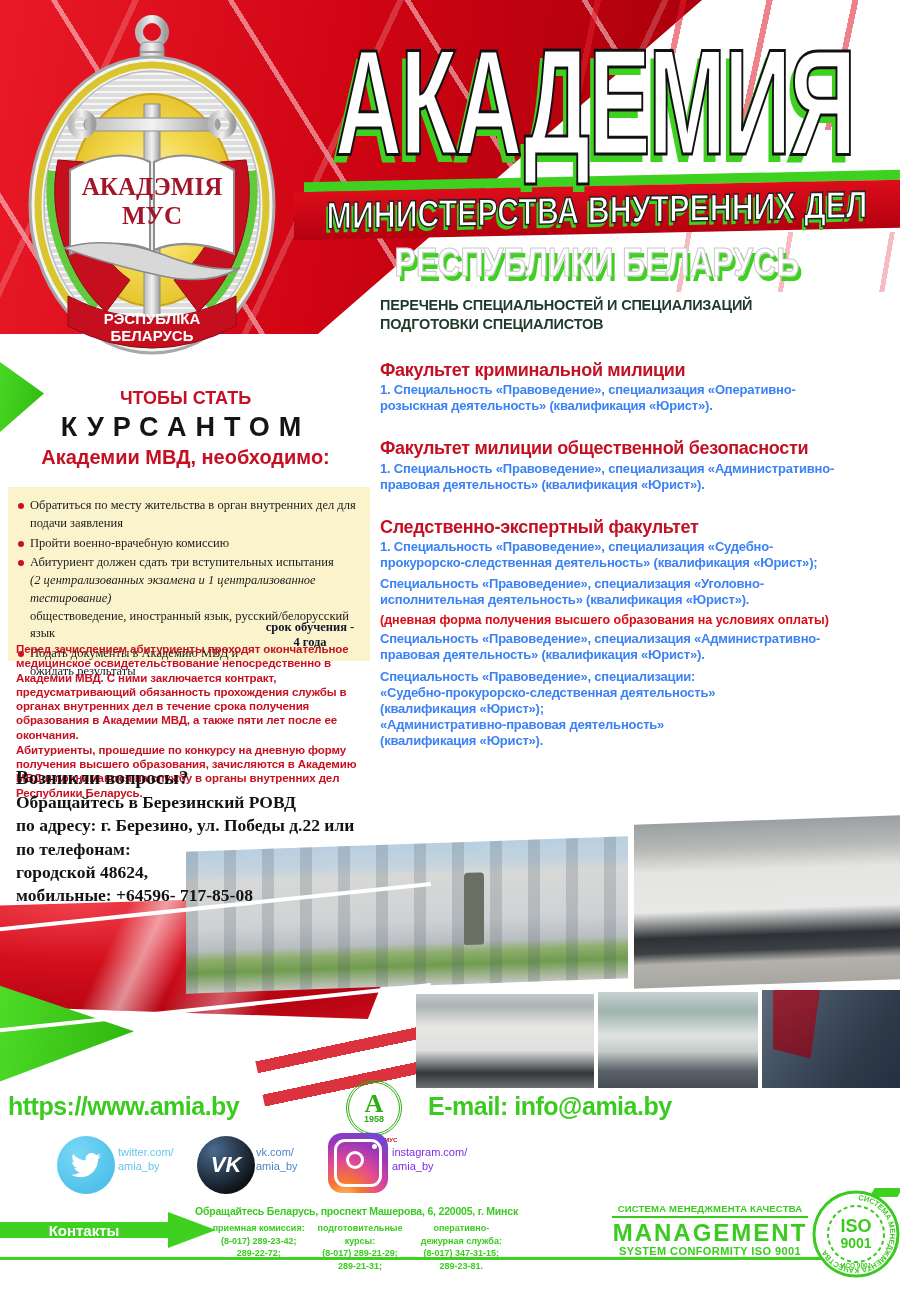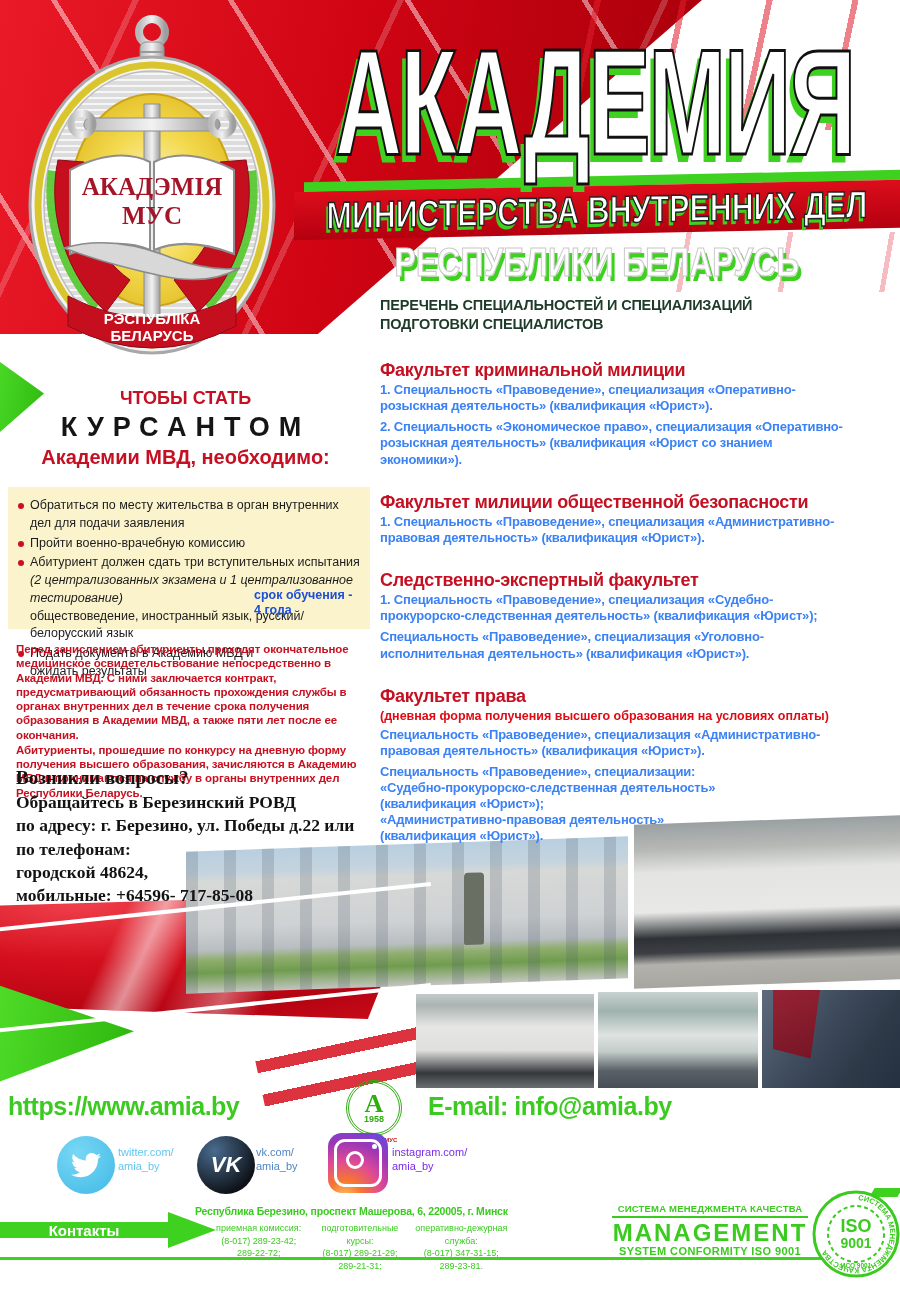--- a/index.html
+++ b/index.html
@@ -54,28 +54,28 @@
   .fac-name{color:var(--text-red);font-weight:800;font-size:18px;line-height:1.12;margin-top:24px;margin-bottom:2px;letter-spacing:-0.3px;}
   .fac-item{color:#3b82f6;font-weight:700;font-size:13px;line-height:1.24;margin-bottom:5px;max-width:470px;
     letter-spacing:-0.2px;white-space:pre-line;}
   .fac-note{color:#e00a14;font-weight:700;font-size:12.5px;line-height:1.2;margin:3px 0 3px 0;}
 
   
   .become{position:absolute;left:38px;top:388px;width:295px;z-index:5;text-align:center;}
   .become-1{color:var(--text-red);font-weight:800;font-size:18px;line-height:1.15;}
   .become-2{color:#151515;font-weight:800;font-size:27px;letter-spacing:9px;line-height:1.2;margin:2px 0;}
   .become-3{color:var(--text-red);font-weight:800;font-size:20px;line-height:1.2;}
-  .yellow-box{position:absolute;left:8px;top:487px;width:362px;height:142px;background:var(--yellow);z-index:5;
-    padding:10px 8px 8px 10px;}
+  .yellow-box{position:absolute;left:8px;top:487px;width:362px;height:174px;background:var(--yellow);z-index:5;
+    padding:10px 8px 8px 10px;font-family:Liberation Serif, serif;}
   .bullet-item{display:flex;margin-bottom:2px;}
   .dot{width:6px;height:6px;border-radius:50%;background:#cc1021;margin:6px 6px 0 0;flex:none;}
   .bl{font-size:12.5px;line-height:1.42;color:#1c1c1c;}
   .bl.italic{font-style:italic;}
   .bullet-item:last-child .bl{max-width:245px;}
-  .duration{position:absolute;right:4px;bottom:10px;width:112px;color:#1d4ed8;
+  .duration{position:absolute;right:4px;bottom:10px;width:112px;text-align:center;color:#0f172a;
     font-weight:700;font-size:12.5px;line-height:1.25;}
   .notice{position:absolute;left:16px;top:642px;width:354px;z-index:5;color:#c81020;font-weight:700;
     font-size:11.5px;line-height:1.24;letter-spacing:-0.1px;}
   .notice p+p{margin-top:1px;}
   .questions{position:absolute;left:16px;top:766px;width:360px;z-index:5;
     font-family:"Liberation Serif",serif;color:#131313;font-weight:700;}
   .q-title{font-size:19px;line-height:1.3;}
   .q-body{font-size:17.5px;line-height:1.34;white-space:pre-line;}
 
   
@@ -137,21 +137,21 @@
 
   
   .arrow-body{position:absolute;left:0;top:1222px;width:168px;height:16px;background:var(--green);z-index:5;
     display:flex;align-items:center;justify-content:center;}
   .arrow-label{color:#fff;font-weight:800;font-size:15px;line-height:15px;}
   .arrow-head{position:absolute;left:168px;top:1212px;width:0;height:0;z-index:5;
     border-top:18px solid transparent;border-bottom:18px solid transparent;border-left:48px solid var(--green);}
   .address{position:absolute;left:195px;top:1205px;width:312px;z-index:5;text-align:center;color:#3bcb20;
     font-weight:800;font-size:10.5px;white-space:nowrap;letter-spacing:-0.2px;}
   #phone-columns{position:absolute;left:212px;top:1222px;width:296px;z-index:5;display:flex;gap:8px;}
-  .ph-col{flex:1;text-align:center;color:#3bcb20;font-weight:400;font-size:9px;line-height:1.4;}
+  .ph-col{flex:1;text-align:center;color:#3bcb20;font-weight:700;font-size:9px;line-height:1.4;}
   .green-rule{position:absolute;left:0;top:1257px;width:852px;height:3px;background:var(--green);z-index:5;}
   .corner-green{position:absolute;left:872px;top:1188px;width:28px;height:9px;background:var(--green);transform:skewX(-30deg);z-index:5;}
 
   .iso-block{position:absolute;left:612px;top:1203px;width:196px;z-index:5;text-align:center;color:#3bcb20;}
   .iso-1{font-weight:800;font-size:9.5px;letter-spacing:0.2px;}
   .iso-rule{height:2px;background:#3bcb20;margin:2px 0;}
   .iso-2{font-weight:800;font-size:24px;letter-spacing:2px;line-height:1.05;}
   .iso-3{font-weight:800;font-size:11px;letter-spacing:0.4px;}
   .iso-badge{position:absolute;left:812px;top:1190px;width:88px;height:88px;z-index:5;}
 </style>
@@ -225,35 +225,33 @@
   <div class="sub2-wrap">
     <span class="sub2-inner">РЕСПУБЛИКИ БЕЛАРУСЬ</span>
   </div>
 
   <div class="spec-title">ПЕРЕЧЕНЬ СПЕЦИАЛЬНОСТЕЙ И СПЕЦИАЛИЗАЦИЙ
 ПОДГОТОВКИ СПЕЦИАЛИСТОВ</div>
   <div id="faculty-list">
       <div class="faculty">
         <div class="fac-name">Факультет криминальной милиции</div>
         <div class="fac-item">1. Специальность «Правоведение», специализация «Оперативно-розыскная деятельность» (квалификация «Юрист»).</div>
-        <div class="fac-item">2. Специальность «Экономическое право», специализация «Оперативно-розыскная деятельность» (квалификация «Юрист со знанием экономики»).</div>
       </div>
       <div class="faculty">
         <div class="fac-name">Факультет милиции общественной безопасности</div>
         <div class="fac-item">1. Специальность «Правоведение», специализация «Административно-правовая деятельность» (квалификация «Юрист»).</div>
       </div>
       <div class="faculty">
         <div class="fac-name">Следственно-экспертный факультет</div>
         <div class="fac-item">1. Специальность «Правоведение», специализация «Судебно-прокурорско-следственная деятельность» (квалификация «Юрист»);</div>
       </div>
       <div class="faculty">
         <div class="fac-item">Специальность «Правоведение», специализация «Уголовно-исполнительная деятельность» (квалификация «Юрист»).</div>
       </div>
       <div class="faculty">
-        <div class="fac-name">Факультет права</div>
         <div class="fac-note">(дневная форма получения высшего образования на условиях оплаты)</div>
         <div class="fac-item">Специальность «Правоведение», специализация «Административно-правовая деятельность» (квалификация «Юрист»).</div>
         <div class="fac-item">Специальность «Правоведение», специализации:
 «Судебно-прокурорско-следственная деятельность»
 (квалификация «Юрист»);
 «Административно-правовая деятельность»
 (квалификация «Юрист»).</div>
       </div>
     </div>
 
@@ -361,21 +359,21 @@
   </div>
   <div class="soc-label ig-label">
     <div>instagram.com/</div>
     <div>amia_by</div>
   </div>
 
   <div class="arrow-body">
     <span class="arrow-label">Контакты</span>
   </div>
   <div class="arrow-head"></div>
-  <div class="address">Республика Березино, проспект Машерова, 6, 220005, г. Минск</div>
+  <div class="address">Обращайтесь Беларусь, проспект Машерова, 6, 220005, г. Минск</div>
   <div id="phone-columns">
       <div class="ph-col">
         <div class="ph-title">приемная комиссия:</div>
         <div class="ph-line">(8-017) 289-23-42;</div>
         <div class="ph-line">289-22-72;</div>
       </div>
       <div class="ph-col">
         <div class="ph-title">подготовительные курсы:</div>
         <div class="ph-line">(8-017) 289-21-29;</div>
         <div class="ph-line">289-21-31;</div>

